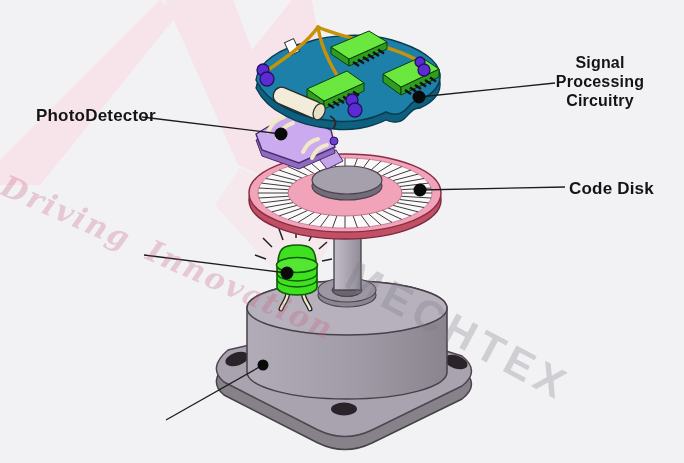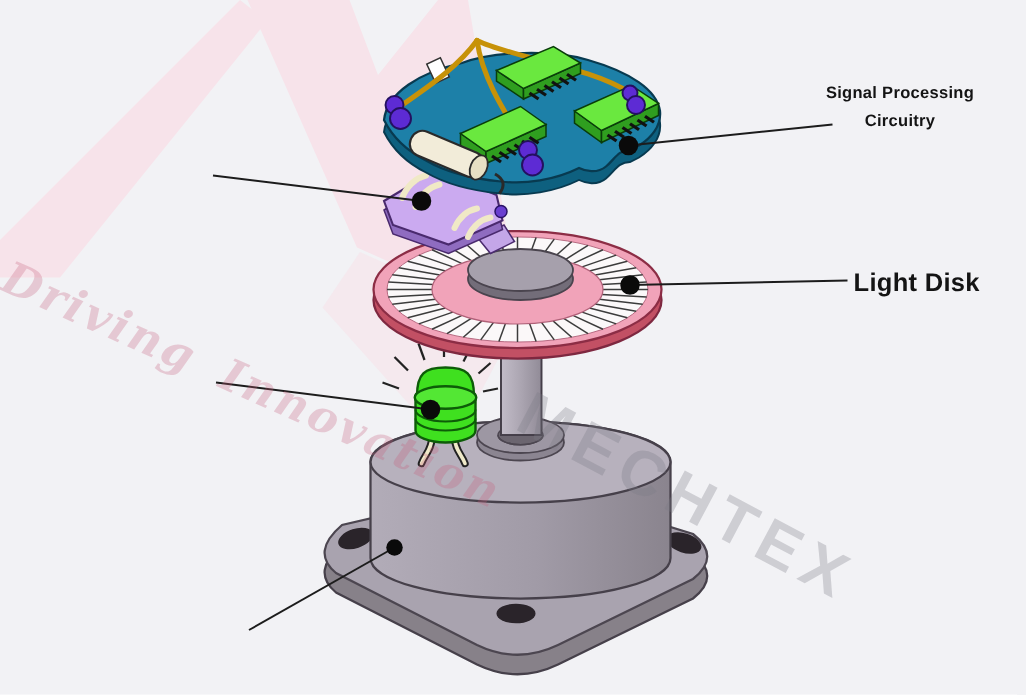--- a/index.html
+++ b/index.html
@@ -6,21 +6,21 @@
   #stage{
     position:relative;width:684px;height:463px;overflow:hidden;
     background:#f2f2f5;
     font-family:"Liberation Sans", sans-serif;
   }
   svg{position:absolute;left:0;top:0;}
   .callout{
     position:absolute;color:#141414;font-weight:700;font-size:17px;
     letter-spacing:0.2px;white-space:nowrap;
   }
-  .callout.two-line{white-space:normal;text-align:center;font-size:11px;line-height:19px;}
+  .callout.two-line{white-space:normal;text-align:center;font-size:16px;line-height:19px;}
   .wm-slogan{
     position:absolute;left:10px;top:168px;
     transform:rotate(24deg);transform-origin:0 0;
     font-family:"DejaVu Serif", serif;font-style:italic;font-weight:600;
     font-size:30px;letter-spacing:2px;word-spacing:8px;
     color:rgba(197,94,122,0.28);white-space:nowrap;pointer-events:none;
   }
   .wm-brand{
     position:absolute;left:360px;top:252px;
     transform:rotate(28deg);transform-origin:0 0;
@@ -254,17 +254,18 @@
       <circle cx="420" cy="190" r="6.5"></circle>
       <circle cx="287" cy="273" r="6.5"></circle>
       <circle cx="263" cy="365" r="5.5"></circle>
     </g>
   </svg>
 
   <div class="callout two-line" style="left:538px;top:53px;width:124px;">
     <span>Signal Processing</span><br>
     <span>Circuitry</span>
   </div>
-  <div class="callout" style="left:569px;top:179px;">Light Disk</div>
+  <div class="callout" style="left:36px;top:106px;">PhotoDetector</div>
+  <div class="callout" style="left:569px;top:179px;">Code Disk</div>
 
   <div class="wm-slogan">Driving Innovation</div>
   <div class="wm-brand">MECHTEX</div>
 </div>
 
 </body></html>

